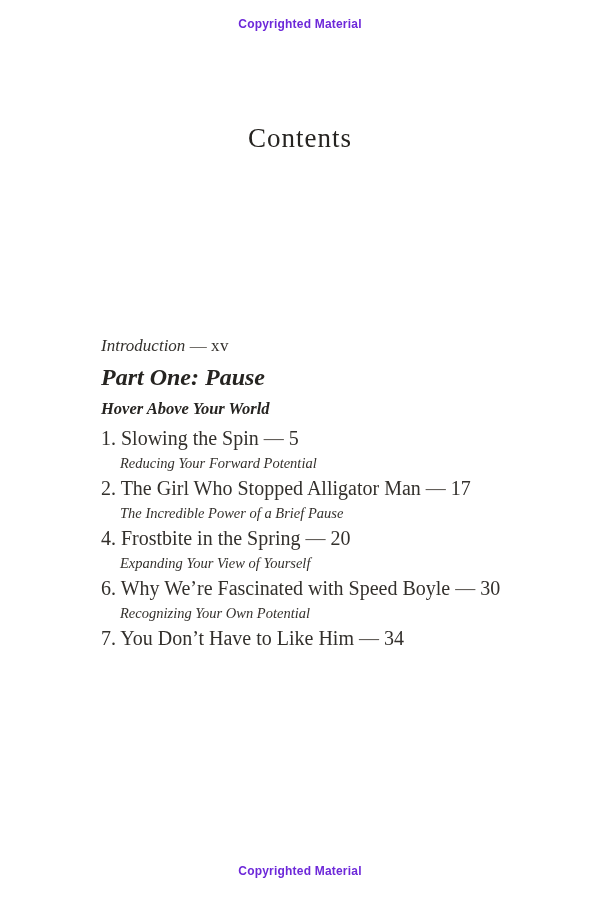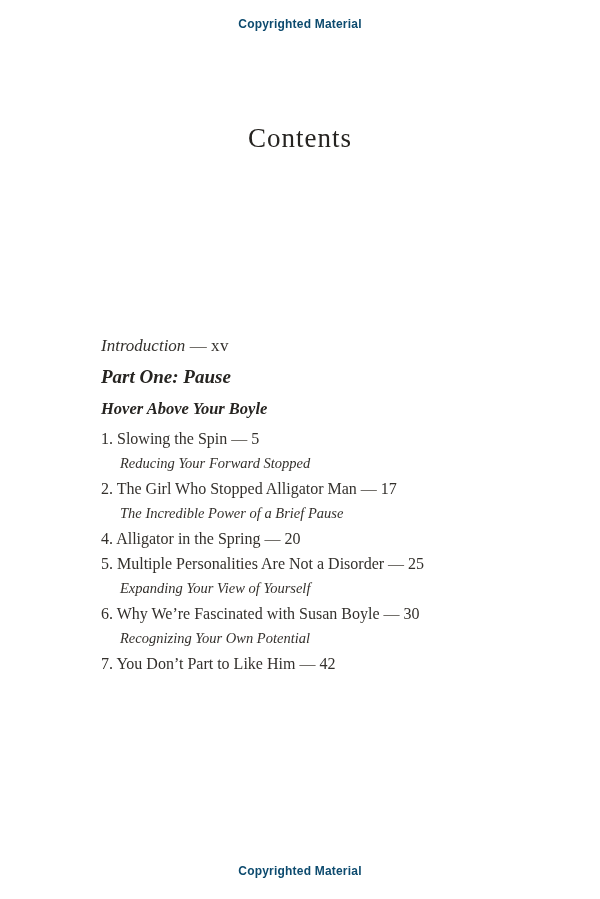--- a/index.html
+++ b/index.html
@@ -18,21 +18,21 @@
   }
   .banner {
     position: absolute;
     left: 0;
     width: 100%;
     text-align: center;
     font-family: "Liberation Sans", sans-serif;
     font-weight: bold;
     font-size: 12px;
     letter-spacing: 0.2px;
-    color: #0c4a6e;
+    color: #6d28d9;
   }
   .banner.top { top: 17px; }
   .banner.bottom { top: 864px; }
   .title {
     position: absolute;
     top: 123px;
     left: 0;
     width: 100%;
     margin: 0;
     text-align: center;
@@ -52,35 +52,35 @@
     font-size: 17px;
     line-height: 25px;
     margin-bottom: 6px;
   }
   .intro-label { font-style: italic; }
   .intro-page { letter-spacing: 0.5px; }
   .dash { color: #5a5650; }
   .part-title {
     font-weight: bold;
     font-style: italic;
-    font-size: 19px;
+    font-size: 24px;
     line-height: 26px;
     margin-bottom: 6px;
     color: #262421;
   }
   .part-subtitle {
     font-weight: bold;
     font-style: italic;
     font-size: 16.5px;
     line-height: 25px;
     margin-bottom: 5px;
     color: #262421;
   }
   .chapter-line {
-    font-size: 16px;
+    font-size: 20px;
     line-height: 25px;
     white-space: nowrap;
   }
   .chapter-subtitle {
     font-style: italic;
     font-size: 14.5px;
     line-height: 25px;
     padding-left: 19px;
     white-space: nowrap;
   }
@@ -97,79 +97,73 @@
   <div class="toc">
 
     <div class="intro-line">
       <span class="intro-label">Introduction</span>
       <span class="dash">—</span>
       <span class="intro-page">xv</span>
     </div>
 
     <div class="part-title">Part One: Pause</div>
 
-    <div class="part-subtitle">Hover Above Your Boyle</div>
+    <div class="part-subtitle">Hover Above Your World</div>
 
     <div id="chapters">
   <div class="chapter">
     <div class="chapter-line">
       <span class="ch-num">1.</span>
       <span class="ch-title">Slowing the Spin</span>
       <span class="dash">—</span>
       <span class="ch-page">5</span>
     </div>
-    <div class="chapter-subtitle">Reducing Your Forward Stopped</div>
+    <div class="chapter-subtitle">Reducing Your Forward Potential</div>
   </div>
 
   <div class="chapter">
     <div class="chapter-line">
       <span class="ch-num">2.</span>
       <span class="ch-title">The Girl Who Stopped Alligator Man</span>
       <span class="dash">—</span>
       <span class="ch-page">17</span>
     </div>
     <div class="chapter-subtitle">The Incredible Power of a Brief Pause</div>
   </div>
 
 
   <div class="chapter">
     <div class="chapter-line">
       <span class="ch-num">4.</span>
-      <span class="ch-title">Alligator in the Spring</span>
+      <span class="ch-title">Frostbite in the Spring</span>
       <span class="dash">—</span>
       <span class="ch-page">20</span>
     </div>
   </div>
 
   <div class="chapter">
-    <div class="chapter-line">
-      <span class="ch-num">5.</span>
-      <span class="ch-title">Multiple Personalities Are Not a Disorder</span>
-      <span class="dash">—</span>
-      <span class="ch-page">25</span>
-    </div>
     <div class="chapter-subtitle">Expanding Your View of Yourself</div>
   </div>
 
   <div class="chapter">
     <div class="chapter-line">
       <span class="ch-num">6.</span>
-      <span class="ch-title">Why We’re Fascinated with Susan Boyle</span>
+      <span class="ch-title">Why We’re Fascinated with Speed Boyle</span>
       <span class="dash">—</span>
       <span class="ch-page">30</span>
     </div>
     <div class="chapter-subtitle">Recognizing Your Own Potential</div>
   </div>
 
   <div class="chapter">
     <div class="chapter-line">
       <span class="ch-num">7.</span>
-      <span class="ch-title">You Don’t Part to Like Him</span>
+      <span class="ch-title">You Don’t Have to Like Him</span>
       <span class="dash">—</span>
-      <span class="ch-page">42</span>
+      <span class="ch-page">34</span>
     </div>
   </div>
 </div>
 
   </div>
 
   <div class="banner bottom">Copyrighted Material</div>
 
 </div>
 

